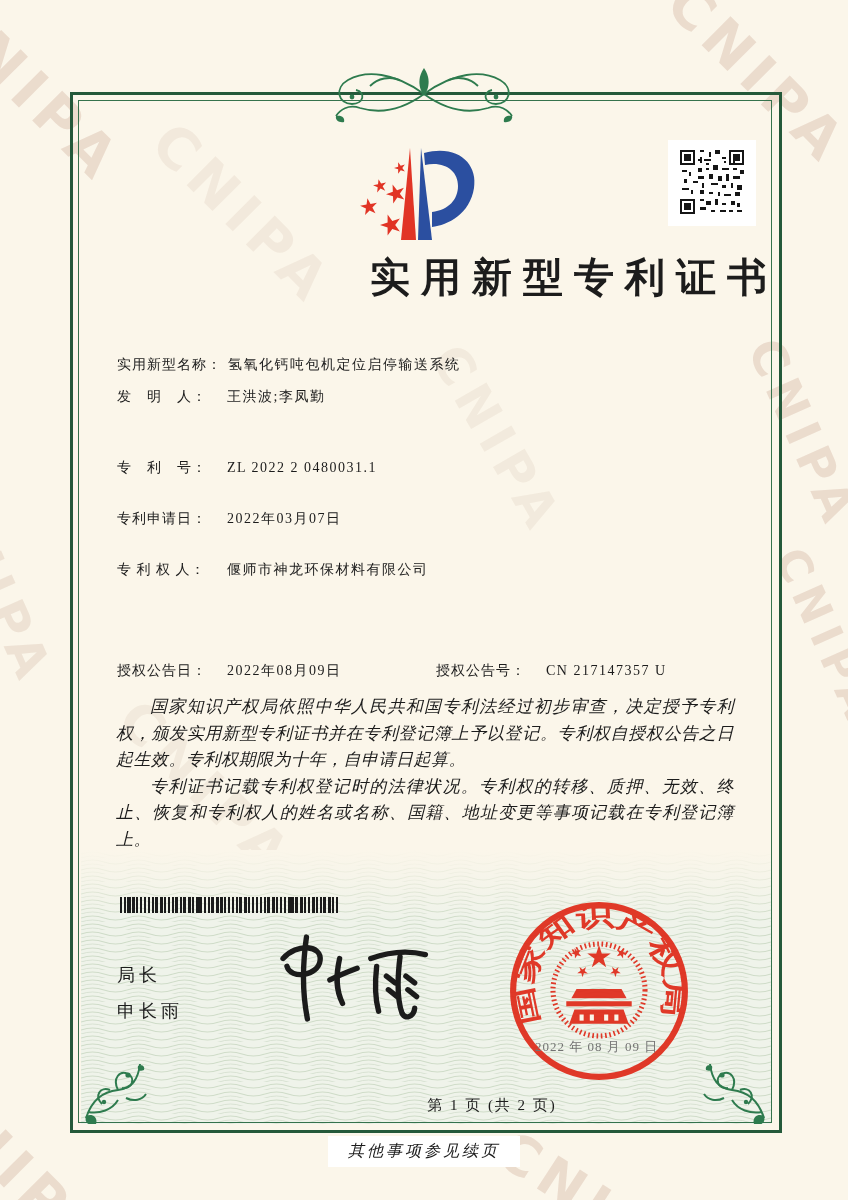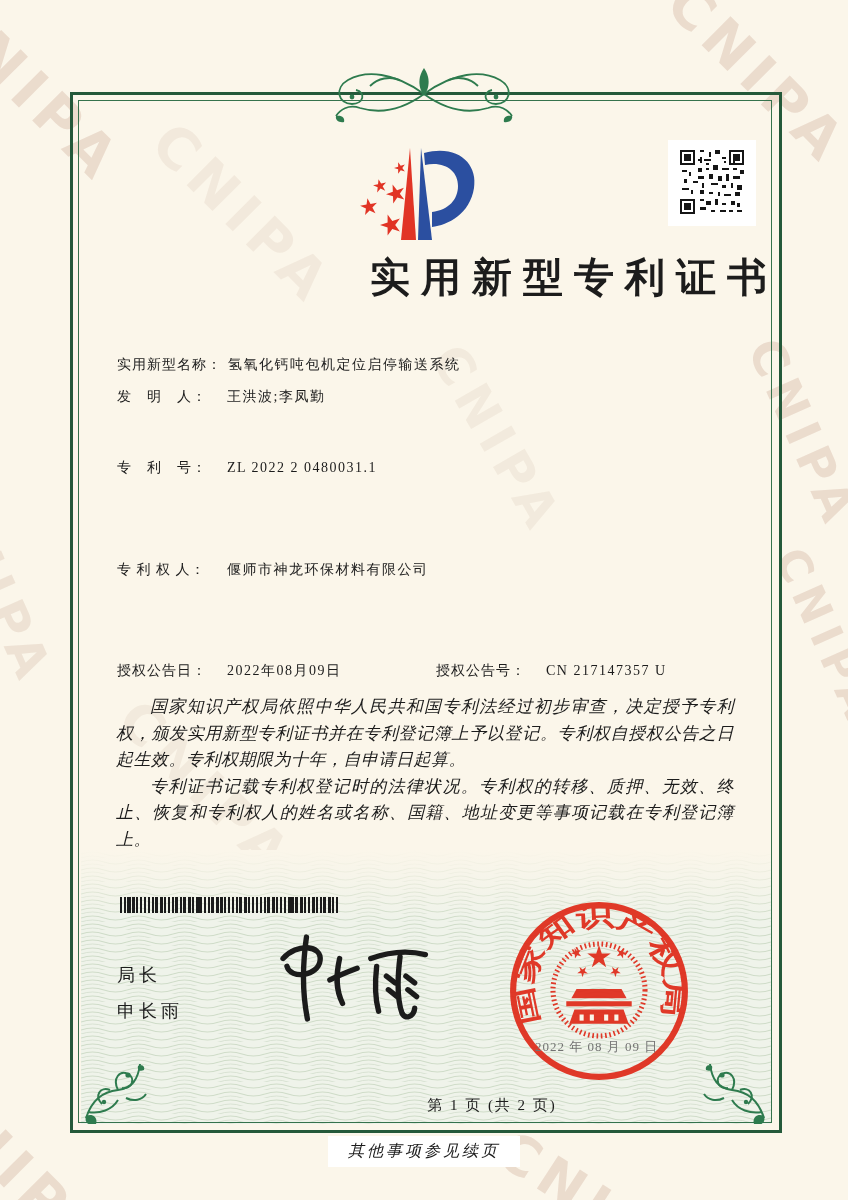--- a/index.html
+++ b/index.html
@@ -190,20 +190,23 @@
   <div class="title">实用新型专利证书</div>
 
   <div class="frow r1">
     <span class="flabel">实用新型名称：</span><span class="fvalue">氢氧化钙吨包机定位启停输送系统</span>
   </div>
   <div class="frow r2">
     <span class="flabel">发　明　人：</span><span class="fvalue">王洪波;李凤勤</span>
   </div>
   <div class="frow r3">
     <span class="flabel">专　利　号：</span><span class="fvalue">ZL 2022 2 0480031.1</span>
+  </div>
+  <div class="frow r4">
+    <span class="flabel">专利申请日：</span><span class="fvalue">2022年03月07日</span>
   </div>
   <div class="frow r5">
     <span class="flabel">专 利 权 人：</span><span class="fvalue">偃师市神龙环保材料有限公司</span>
   </div>
   <div class="frow r7">
     <span class="flabel">授权公告日：</span><span class="fvalue">2022年08月09日</span>
     <span class="pair2">
       <span class="flabel">授权公告号：</span><span class="fvalue">CN 217147357 U</span>
     </span>
   </div>

